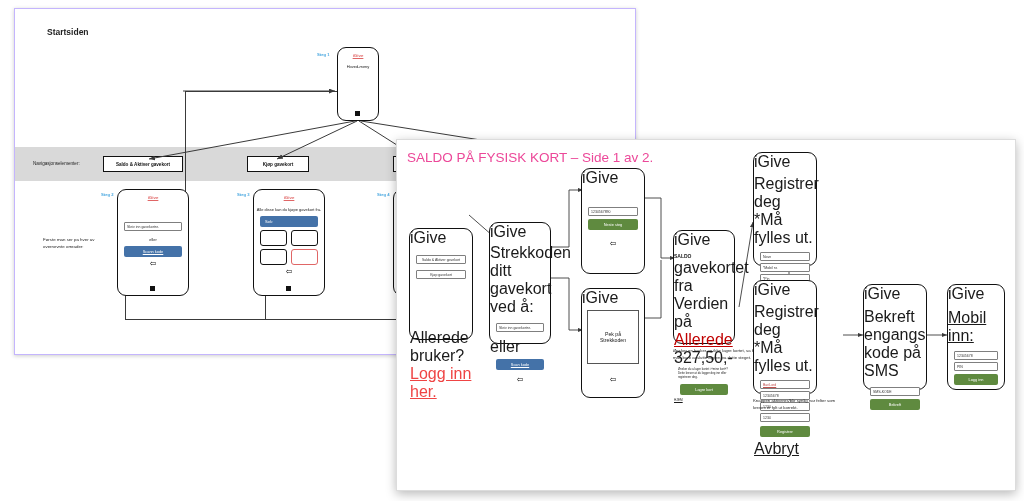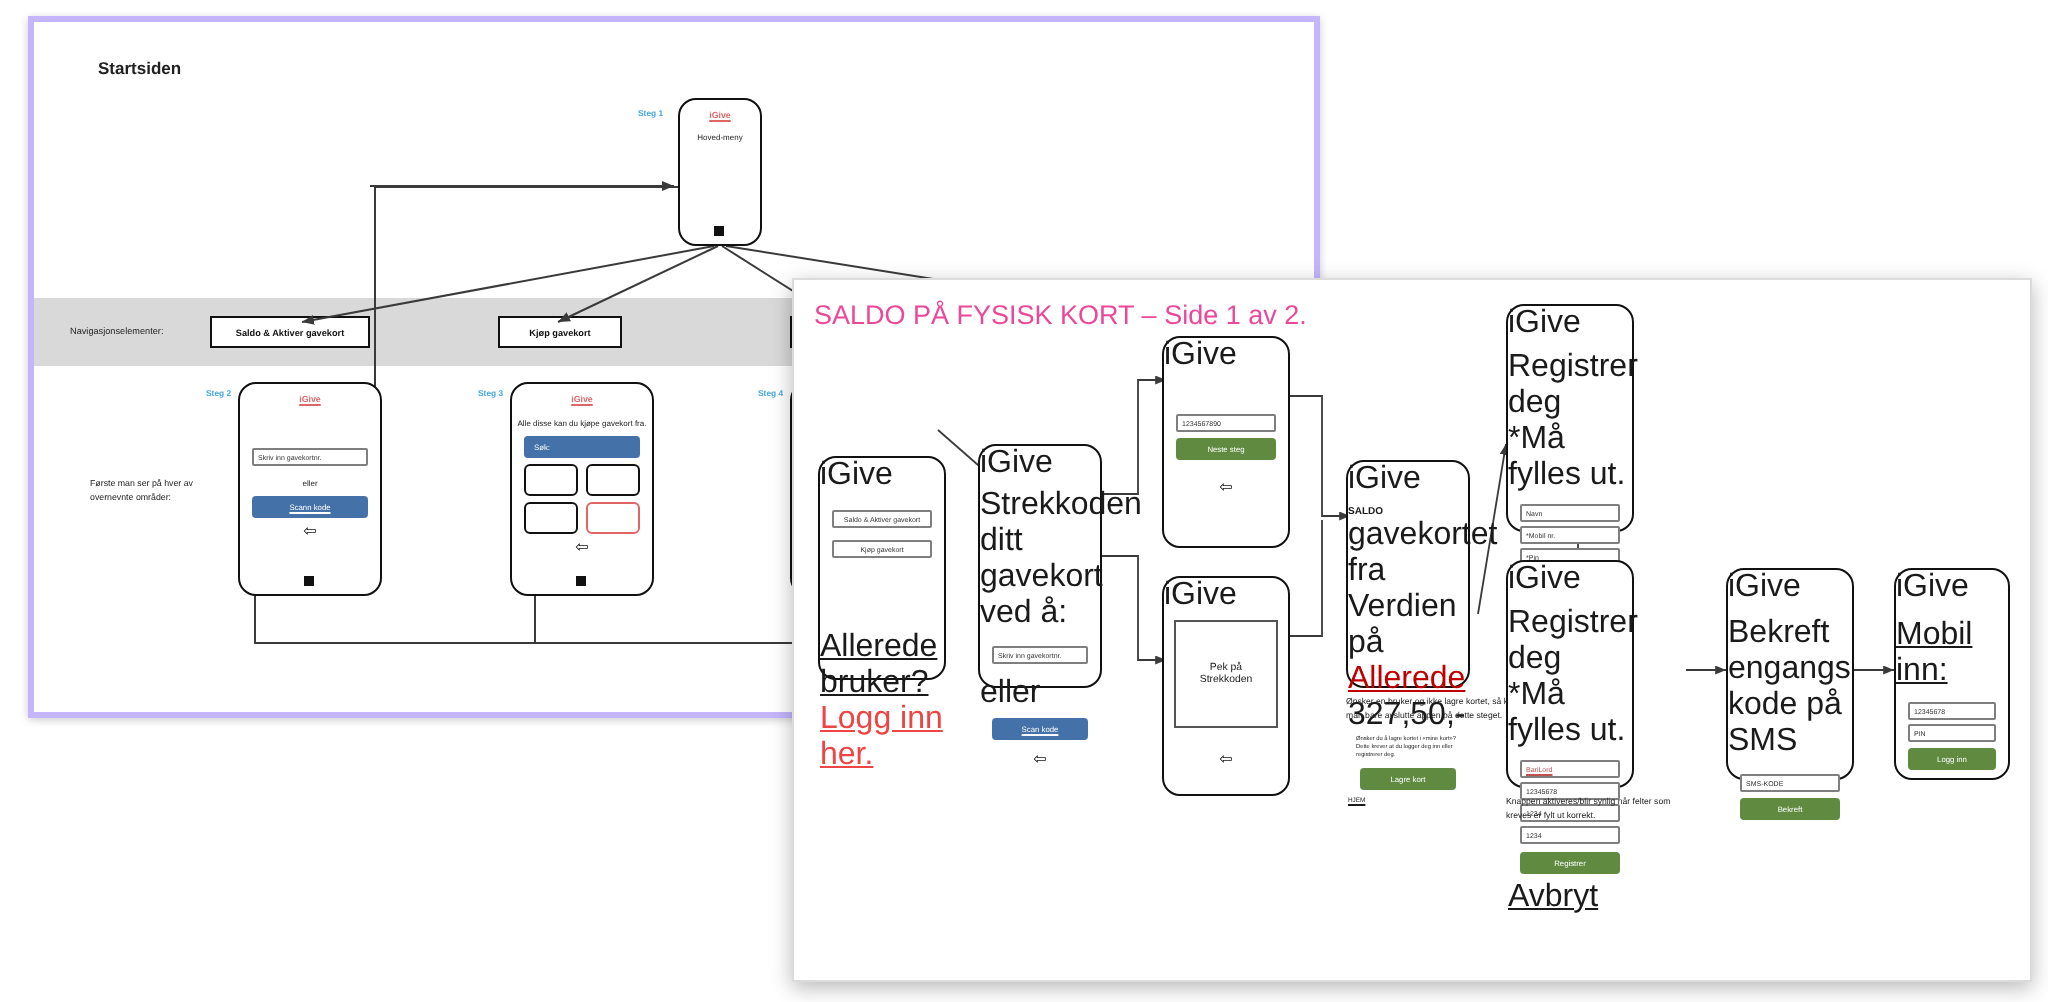--- a/index.html
+++ b/index.html
@@ -1,22 +1,22 @@
 <!DOCTYPE html>
 <html><head>
 <meta charset="utf-8">
 <style>
   html,body{margin:0;padding:0;background:#ffffff;}
   body{width:1024px;height:501px;position:relative;overflow:hidden;
        font-family:"Liberation Sans",sans-serif;color:#1a1a1a;}
 
   
   #bg-slide{position:absolute;left:14px;top:8px;width:620px;height:345px;
-            background:#fff;border:3px solid #c4b5fd;
-            box-shadow:0 1px 4px rgba(0,0,0,.20);padding-left:20px;}
+            background:#fff;border:1px solid #c4b5fd;
+            box-shadow:0 1px 4px rgba(0,0,0,.20);}
   #bg-title{position:absolute;left:32px;top:18px;font-size:8.5px;font-weight:bold;color:#222;}
   #nav-band{position:absolute;left:0;top:138px;width:100%;height:34px;background:#d9d9d9;}
   #nav-label{position:absolute;left:18px;top:152px;font-size:4.6px;color:#222;}
 
   .navbox{position:absolute;height:14px;border:1px solid #111;background:#fff;
           display:flex;align-items:center;justify-content:center;
           font-size:4.6px;font-weight:bold;color:#111;}
   .navbox.b1{left:88px;top:147px;width:78px;}
   .navbox.b2{left:232px;top:147px;width:60px;}
   .navbox.b3{left:378px;top:147px;width:58px;}
@@ -166,21 +166,21 @@
 
     <line x1="446" y1="195" x2="466" y2="195" stroke="#3a3a3a" stroke-width="0.9" marker-end="url(#ah2)"></line>
 
     <line x1="530" y1="195" x2="550" y2="195" stroke="#3a3a3a" stroke-width="0.9" marker-end="url(#ah2)"></line>
   </svg>
 
   <div class="fphone" style="left:12px;top:88px;width:62px;height:110px;">
     <div class="ig">iGive</div>
     <div class="field" style="text-align:center;margin-top:8px;">Saldo &amp; Aktiver gavekort</div>
     <div class="field" style="text-align:center;margin-top:6px;">Kjøp gavekort</div>
-    <div class="ptxt" style="margin-top:36px;text-decoration:underline;">Allerede bruker?</div>
+    <div class="ptxt" style="margin-top:50px;">Allerede bruker?</div>
     <div class="ptxt uline" style="color:#ef4444;">Logg inn her.</div>
   </div>
 
   <div class="fphone" style="left:92px;top:82px;width:60px;height:120px;">
     <div class="ig">iGive</div>
     <div class="ptxt" style="margin-top:3px;">Strekkoden ditt gavekort ved å:</div>
     <div class="field" style="margin-top:7px;">Skriv inn gavekortnr.</div>
     <div class="ptxt" style="margin-top:6px;">eller</div>
     <div class="btn blue">Scan kode</div>
     <div class="backarrow" style="margin-top:6px;">⇦</div>

